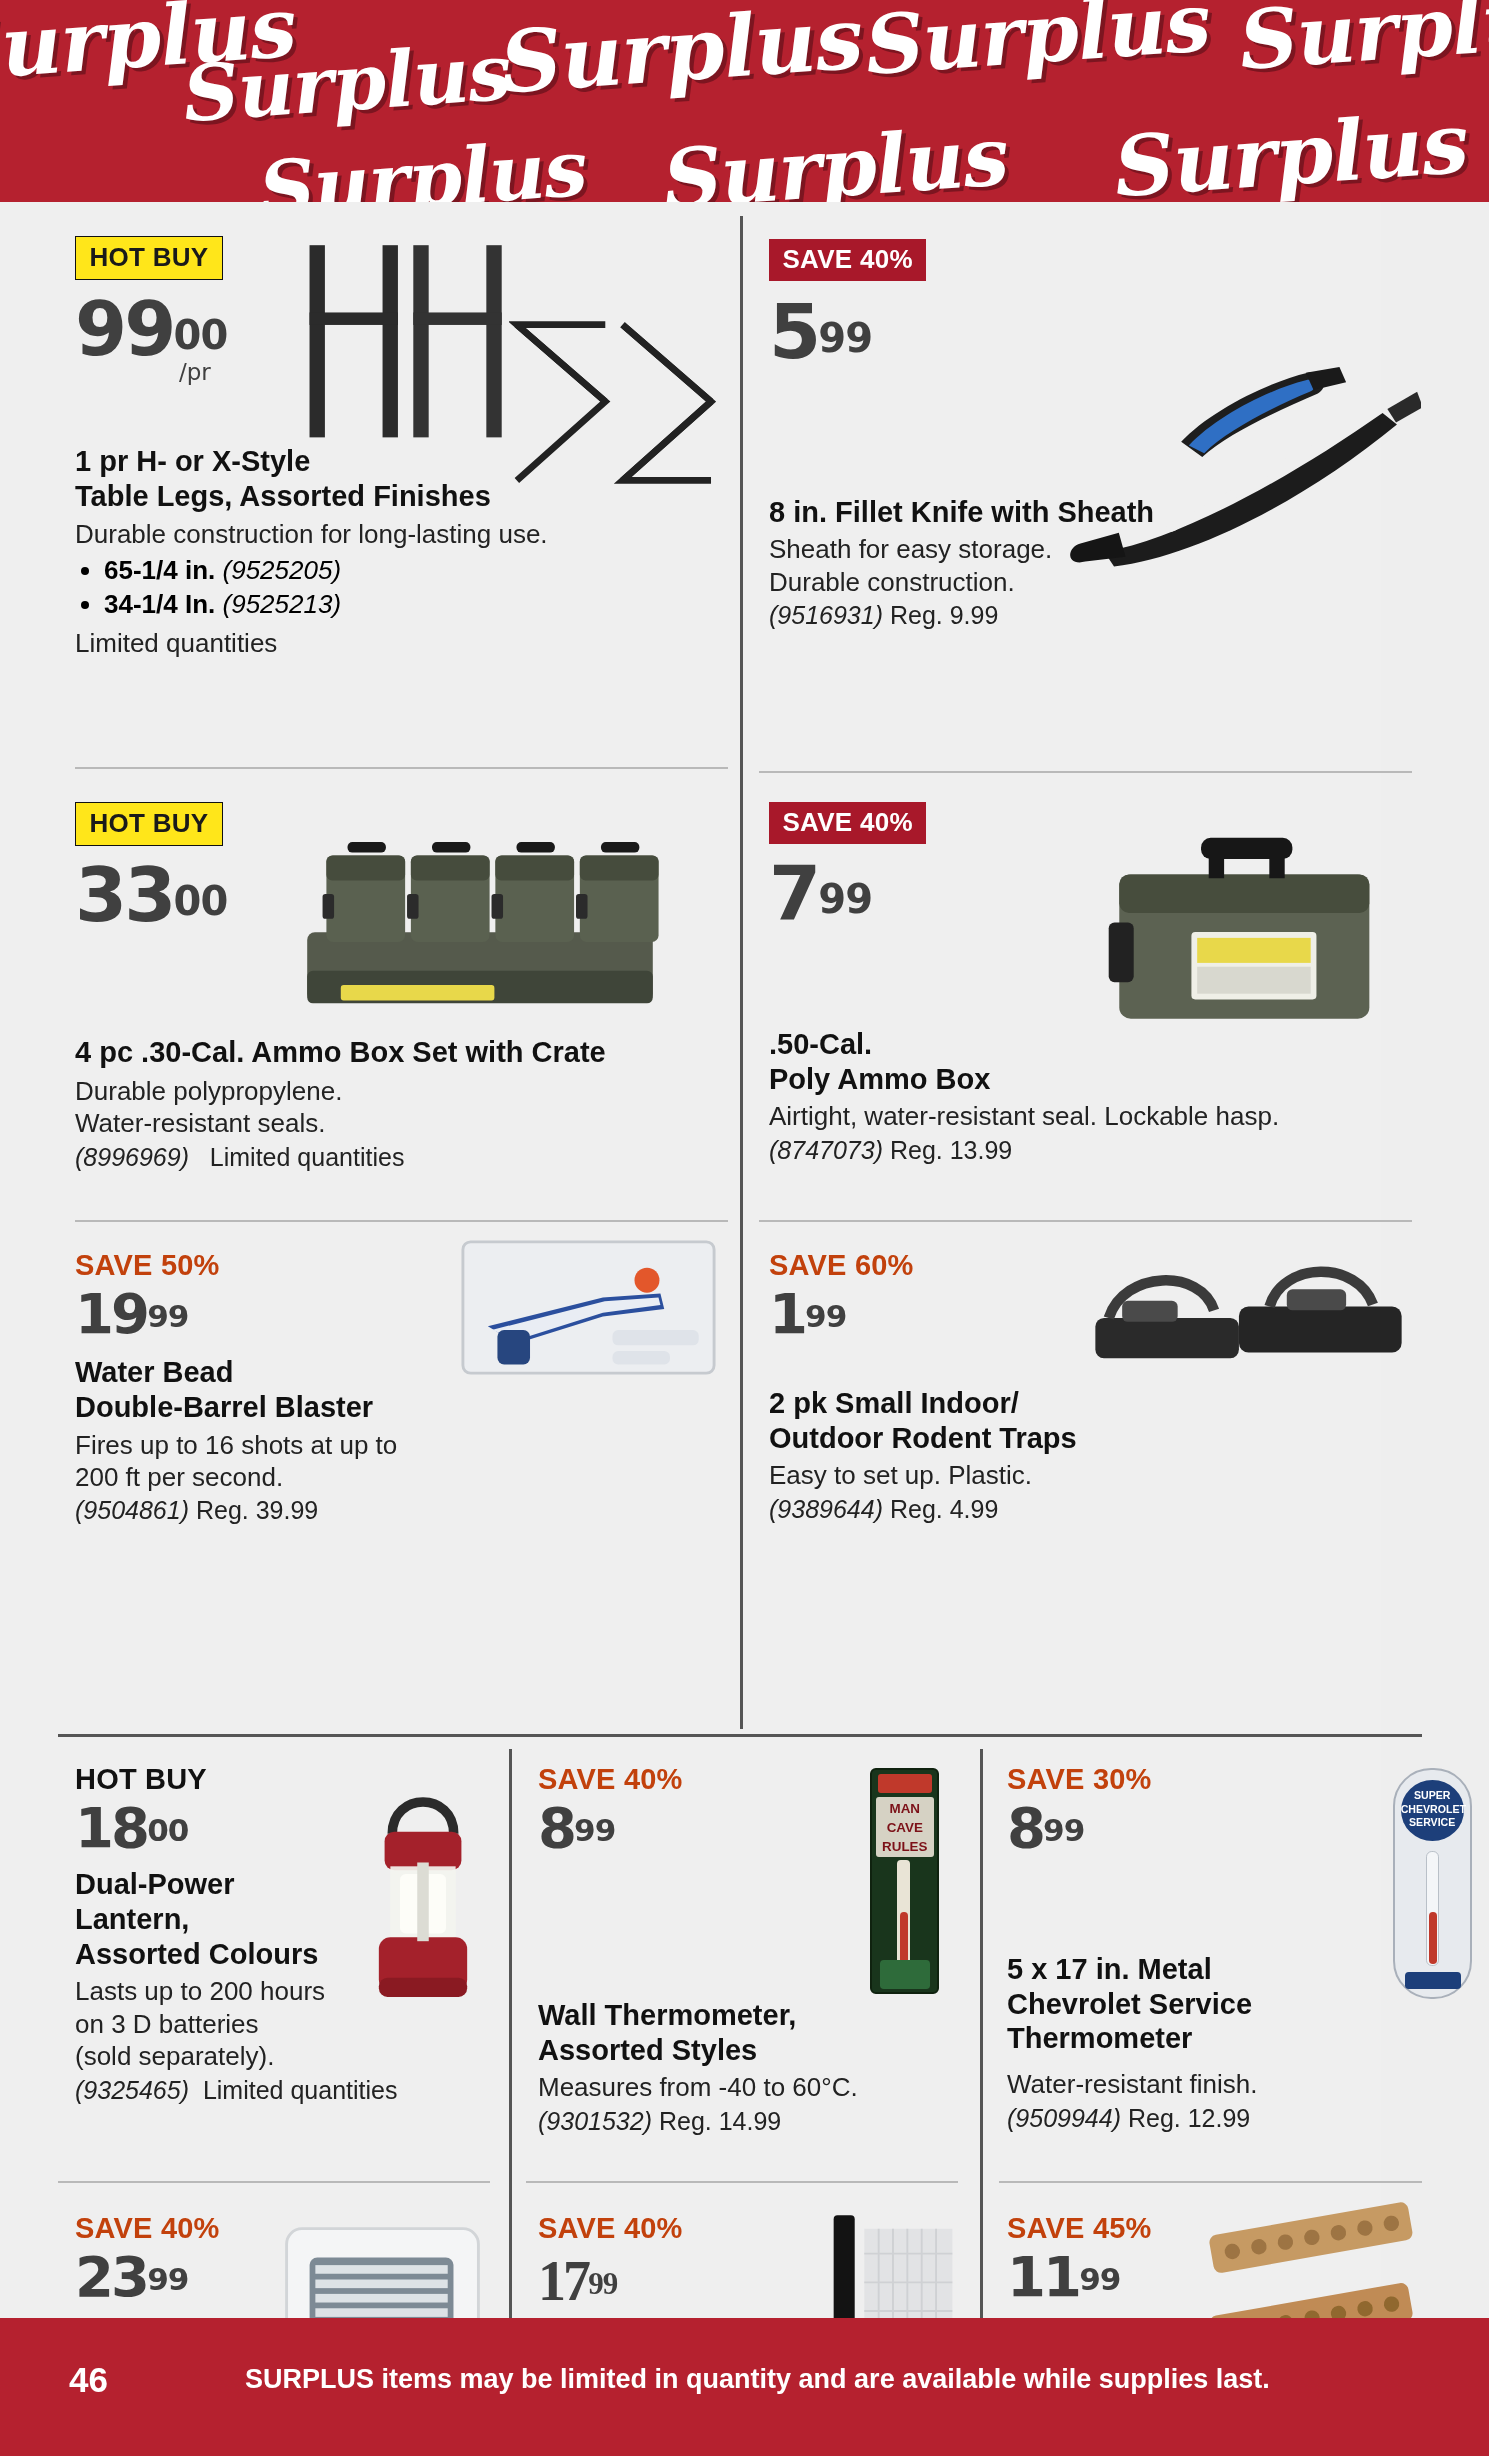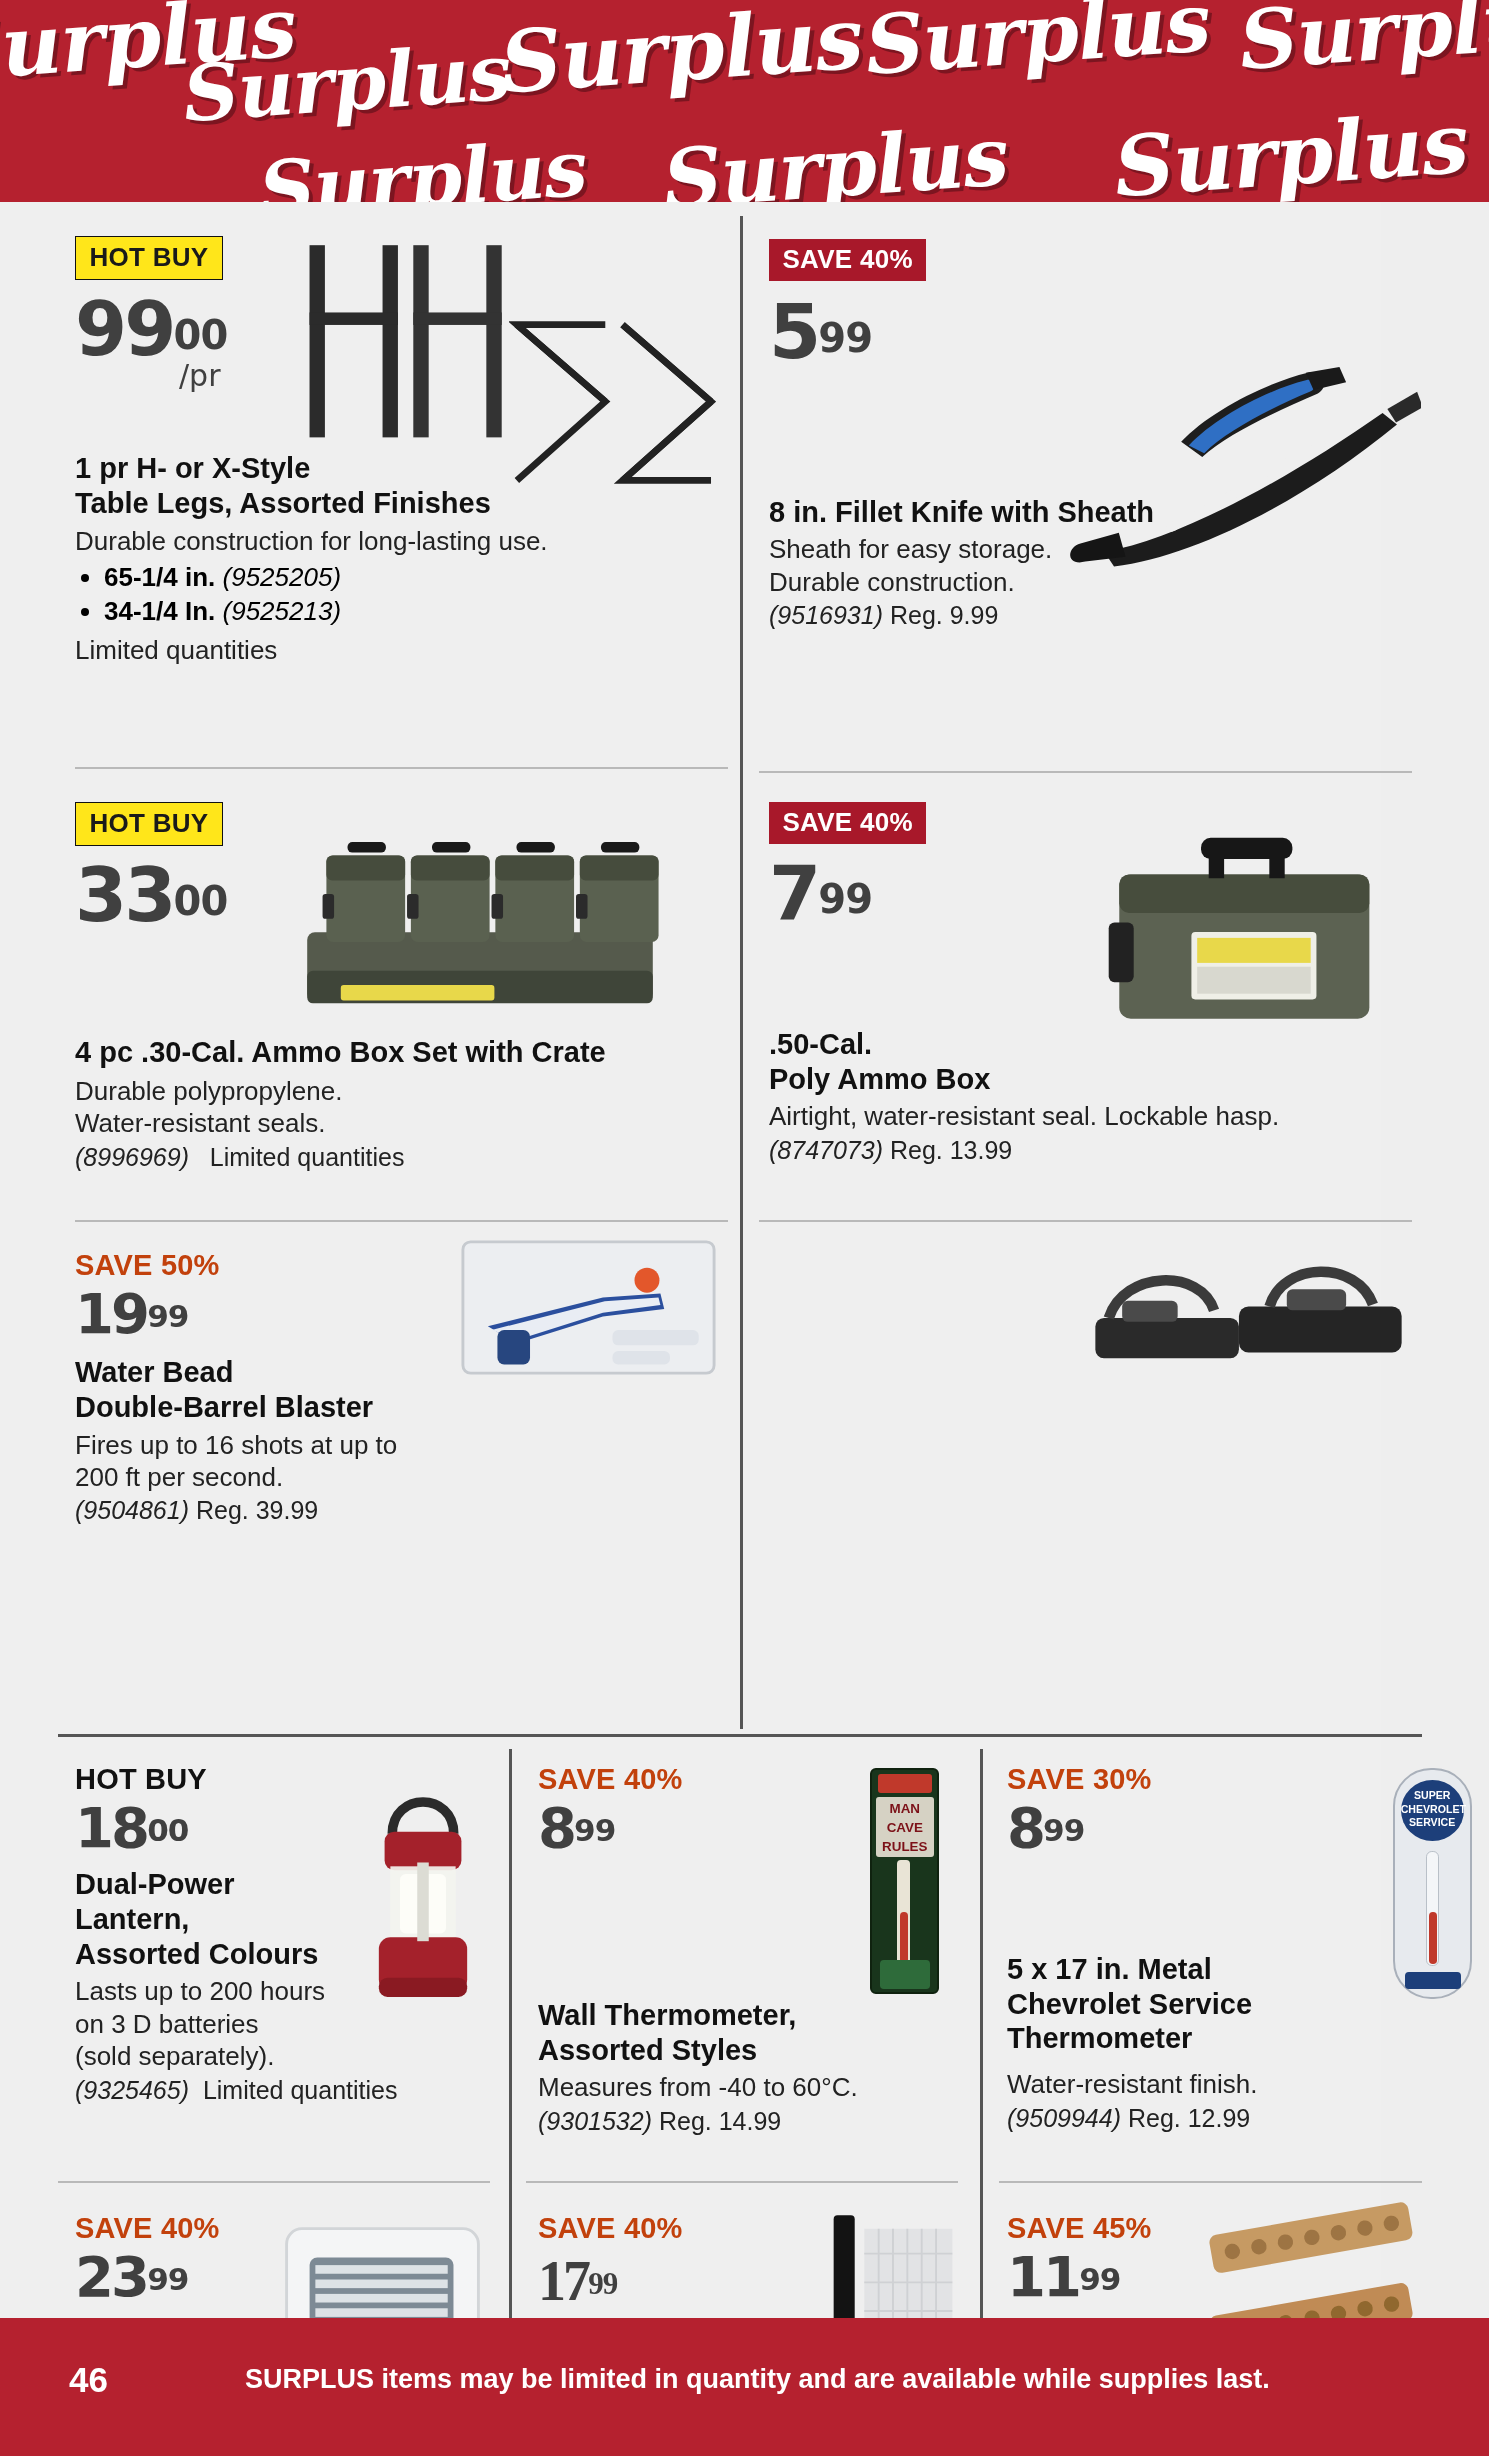--- a/index.html
+++ b/index.html
@@ -77,21 +77,21 @@
     font-family:"DejaVu Sans", sans-serif;
     font-weight:bold;
     color:#404040;
     line-height:1;
     white-space:nowrap;
   }
   .price .dollars { font-size:75px; letter-spacing:-2.9px; }
   .price .cents { font-size:40px; vertical-align:super; letter-spacing:-1px; }
   .price.small .dollars { font-size:56px; }
   .price.small .cents { font-size:31px; }
-  .price .per { font-size:30px; font-weight:normal; }
+  .price .per { font-size:23px; font-weight:normal; }
 
   .title {
     font-size:29px; font-weight:bold; color:#111; line-height:1.2;
   }
   .desc {
     font-size:26px; color:#222; line-height:1.25;
   }
   .sku {
     font-size:25px; color:#222; font-style:italic;
   }
@@ -299,20 +299,30 @@
       <rect x="4" y="4" width="262" height="137" rx="8" fill="#eceef1" stroke="#c6cacf" stroke-width="3"></rect>
       <path d="M30 92 L150 62 L210 58 L214 74 L150 82 L60 110 Z" fill="#2b4f9e"></path>
       <path d="M34 96 L152 66 L208 62 L210 70 L150 78 L62 106 Z" fill="#e9edf4"></path>
       <rect x="40" y="96" width="34" height="36" rx="7" fill="#27467f"></rect>
       <circle cx="196" cy="44" r="13" fill="#e3572b"></circle>
       <rect x="160" y="96" width="90" height="16" rx="6" fill="#dfe3e9"></rect>
       <rect x="160" y="118" width="60" height="14" rx="6" fill="#dfe3e9"></rect>
     </svg>
   </div>
 
+  <div class="item" style="left:769px; top:1047px; width:432px;">
+    <div class="badge-plain">SAVE 60%</div>
+    <div class="price small" style="margin-top:3.8px;">
+      <span class="dollars">1</span><span class="cents">99</span>
+    </div>
+    <div class="title" style="margin-top:44px;">2 pk Small Indoor/</div>
+    <div class="title">Outdoor Rodent Traps</div>
+    <div class="desc" style="margin-top:3.8px;">Easy to set up. Plastic.</div>
+    <div class="sku" style="margin-top:2.9px;"><span>(9389644)</span> <span class="reg">Reg. 4.99</span></div>
+  </div>
   <div class="art rodent" style="left:1095px; top:1049px;">
     <svg width="307" height="134" viewBox="0 0 320 140">
       <rect x="0" y="70" width="150" height="42" rx="9" fill="#2a2a2a"></rect>
       <path d="M14 70 C30 20 110 18 124 62" stroke="#3b3b3b" stroke-width="11" fill="none"></path>
       <rect x="28" y="52" width="58" height="22" rx="6" fill="#4a4a4a"></rect>
       <rect x="150" y="58" width="170" height="48" rx="10" fill="#252525"></rect>
       <path d="M182 58 C196 10 274 10 290 56" stroke="#3b3b3b" stroke-width="11" fill="none"></path>
       <rect x="200" y="40" width="62" height="22" rx="6" fill="#4a4a4a"></rect>
     </svg>
   </div>

